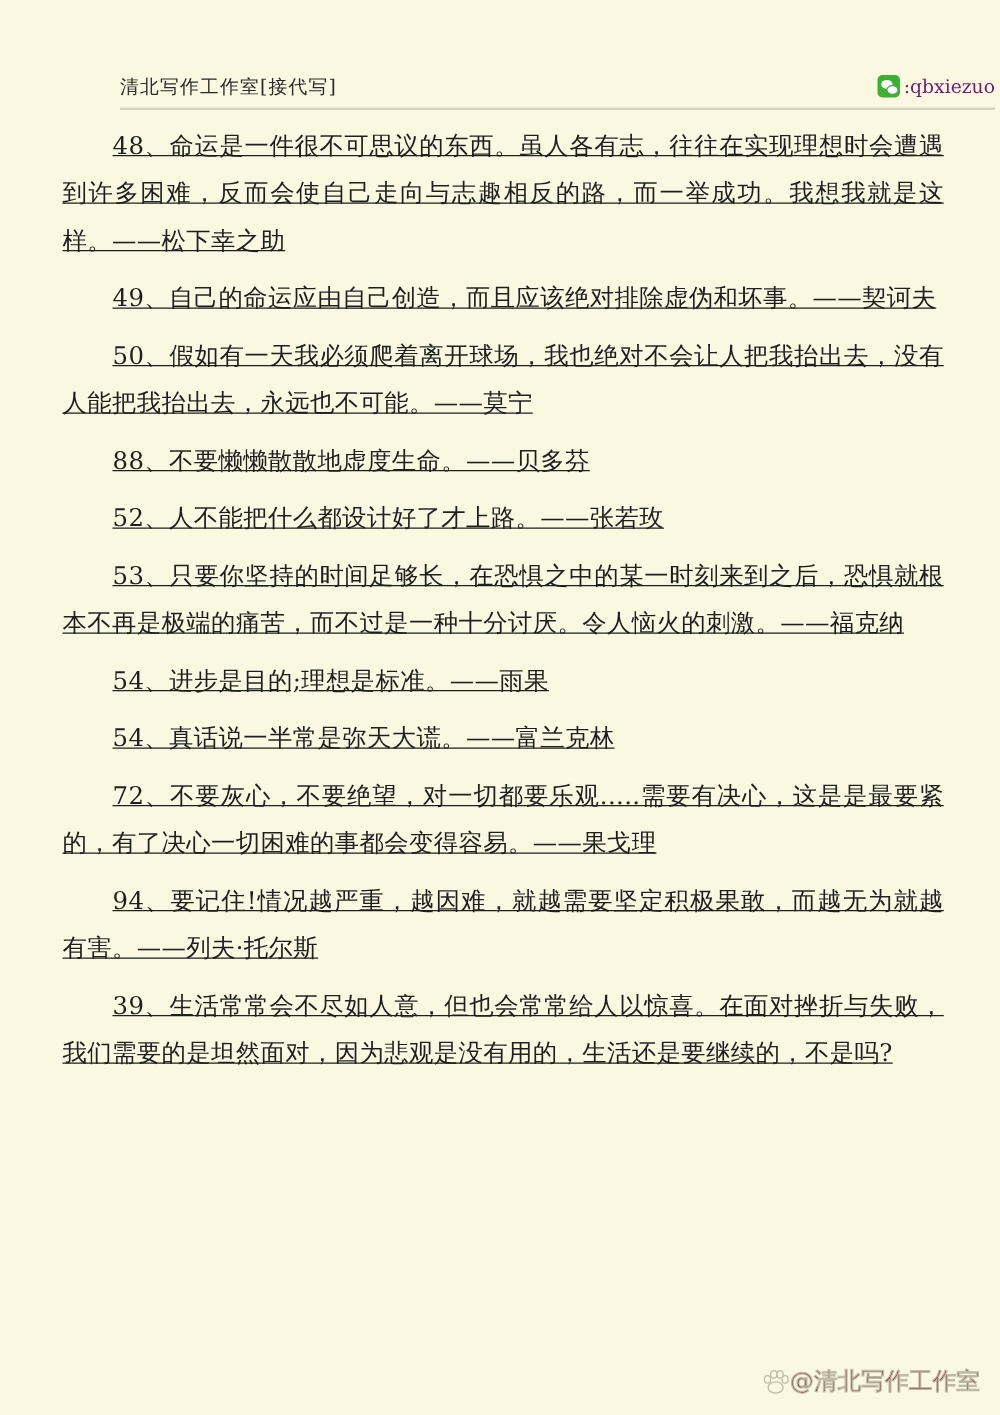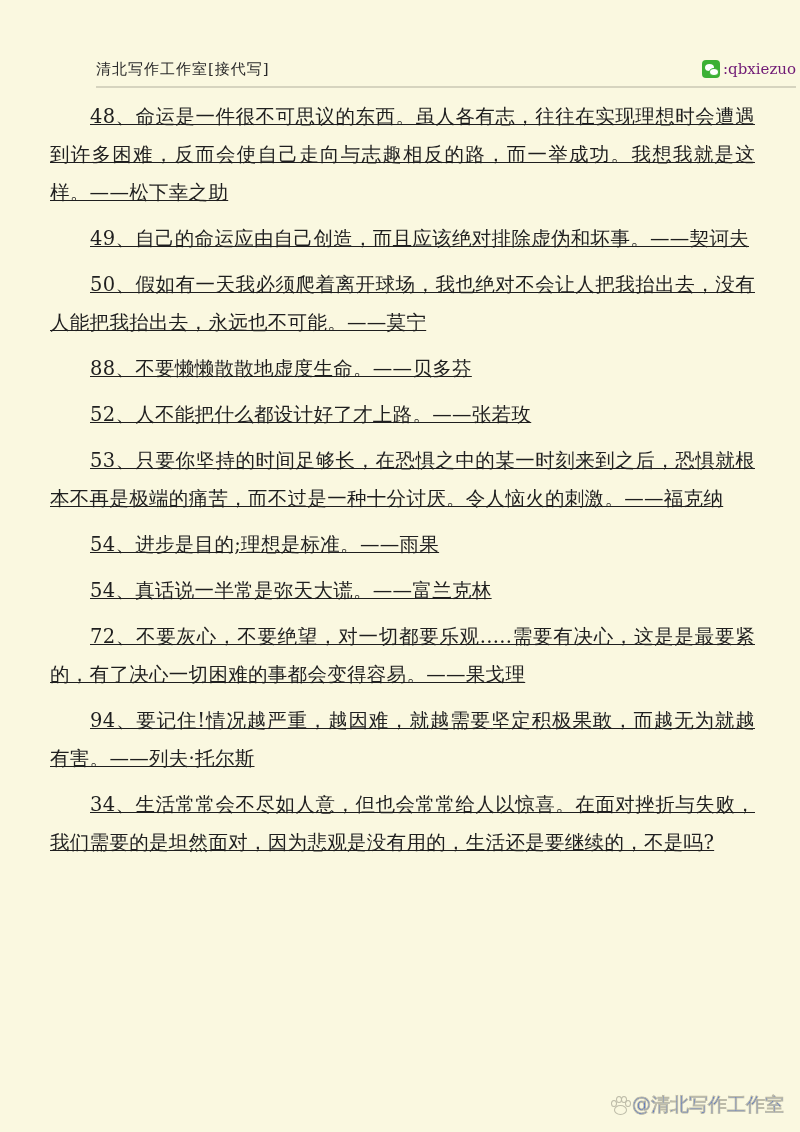--- a/index.html
+++ b/index.html
@@ -82,21 +82,21 @@
     }
     .watermark {
       position: absolute;
       right: 16px;
       bottom: 14px;
       display: flex;
       align-items: center;
       gap: 2px;
       font-family: "DejaVu Sans", "Liberation Sans", sans-serif;
       font-size: 19px;
-      color: #1d4ed8;
+      color: #7f1d1d;
       -webkit-text-stroke: 1px #bdbba8;
     }
     .paw-icon {
       width: 20px;
       height: 20px;
       position: relative;
       display: inline-block;
     }
     .paw-icon span {
       position: absolute;
@@ -122,21 +122,21 @@
   <p class="para">48、命运是一件很不可思议的东西。虽人各有志，往往在实现理想时会遭遇到许多困难，反而会使自己走向与志趣相反的路，而一举成功。我想我就是这样。——松下幸之助</p>
   <p class="para">49、自己的命运应由自己创造，而且应该绝对排除虚伪和坏事。——契诃夫</p>
   <p class="para">50、假如有一天我必须爬着离开球场，我也绝对不会让人把我抬出去，没有人能把我抬出去，永远也不可能。——莫宁</p>
   <p class="para">88、不要懒懒散散地虚度生命。——贝多芬</p>
   <p class="para">52、人不能把什么都设计好了才上路。——张若玫</p>
   <p class="para">53、只要你坚持的时间足够长，在恐惧之中的某一时刻来到之后，恐惧就根本不再是极端的痛苦，而不过是一种十分讨厌。令人恼火的刺激。——福克纳</p>
   <p class="para">54、进步是目的;理想是标准。——雨果</p>
   <p class="para">54、真话说一半常是弥天大谎。——富兰克林</p>
   <p class="para">72、不要灰心，不要绝望，对一切都要乐观.....需要有决心，这是是最要紧的，有了决心一切困难的事都会变得容易。——果戈理</p>
   <p class="para">94、要记住!情况越严重，越因难，就越需要坚定积极果敢，而越无为就越有害。——列夫·托尔斯</p>
-  <p class="para">34、生活常常会不尽如人意，但也会常常给人以惊喜。在面对挫折与失败，我们需要的是坦然面对，因为悲观是没有用的，生活还是要继续的，不是吗?</p>
+  <p class="para">39、生活常常会不尽如人意，但也会常常给人以惊喜。在面对挫折与失败，我们需要的是坦然面对，因为悲观是没有用的，生活还是要继续的，不是吗?</p>
 </div>
 
 <div class="watermark">
   <span class="paw-icon">
     <span style="left:1px;top:5px;width:4px;height:5px;"></span>
     <span style="left:6px;top:1px;width:4px;height:5px;"></span>
     <span style="left:11px;top:1px;width:4px;height:5px;"></span>
     <span style="left:15px;top:5px;width:4px;height:5px;"></span>
     <span style="left:4px;top:10px;width:11px;height:8px;"></span>
   </span>

